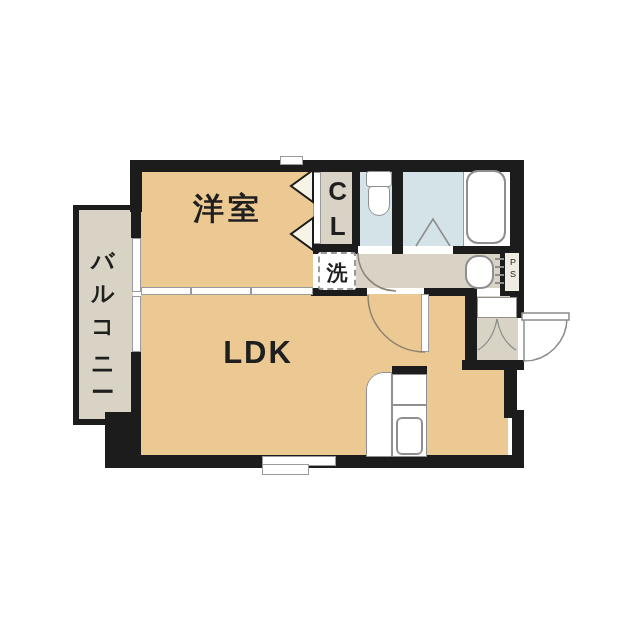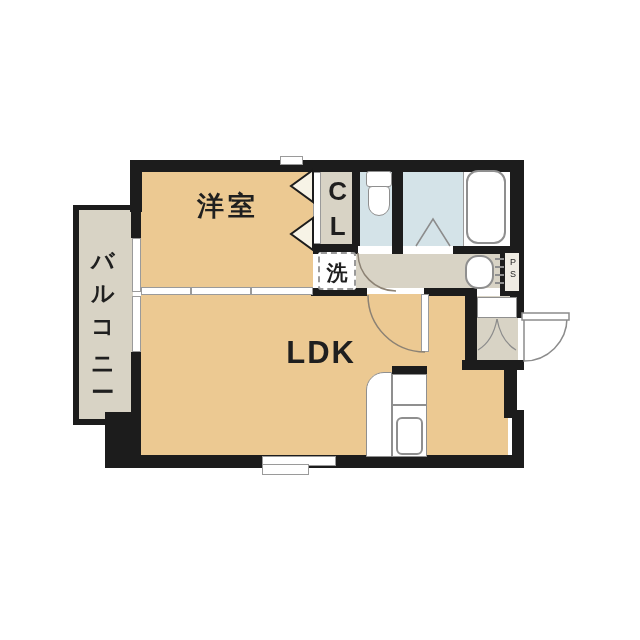--- a/index.html
+++ b/index.html
@@ -104,19 +104,19 @@
 
     <path d="M 416 246 L 433 219 L 450 246" fill="none" stroke="#8c8c8c" stroke-width="1.5"></path>
 
     <path d="M 497 319 Q 493 341 478 350" fill="none" stroke="#8c8c8c" stroke-width="1.3"></path>
     <path d="M 497 319 Q 501 341 516 350" fill="none" stroke="#8c8c8c" stroke-width="1.3"></path>
 
     <polygon points="313,170 291,186 313,202" fill="#f7f3e6" stroke="#1c1c1c" stroke-width="2"></polygon>
     <polygon points="313,218 291,234 313,250" fill="#f7f3e6" stroke="#1c1c1c" stroke-width="2"></polygon>
   </svg>
 
-  <div class="label hlabel" style="left:148px;top:192px;width:160px;font-size:27px;letter-spacing:4px;">洋室</div>
-  <div class="label hlabel" style="left:160px;top:336px;width:196px;font-size:31px;letter-spacing:2px;text-align:right;">LDK</div>
+  <div class="label hlabel" style="left:148px;top:192px;width:160px;font-size:31px;letter-spacing:4px;">洋室</div>
+  <div class="label hlabel" style="left:160px;top:336px;width:196px;font-size:31px;letter-spacing:2px;">LDK</div>
   <div class="label vlabel" style="left:90px;top:234px;height:190px;font-size:23px;letter-spacing:10px;">バルコニー</div>
   <div class="label vlabel" style="left:323px;top:176px;height:66px;font-size:26px;letter-spacing:5px;">CL</div>
   <div class="label vlabel" style="left:507px;top:257px;height:32px;font-size:9px;letter-spacing:2px;font-weight:normal;">PS</div>
 
 </div>
 
 </body></html>

